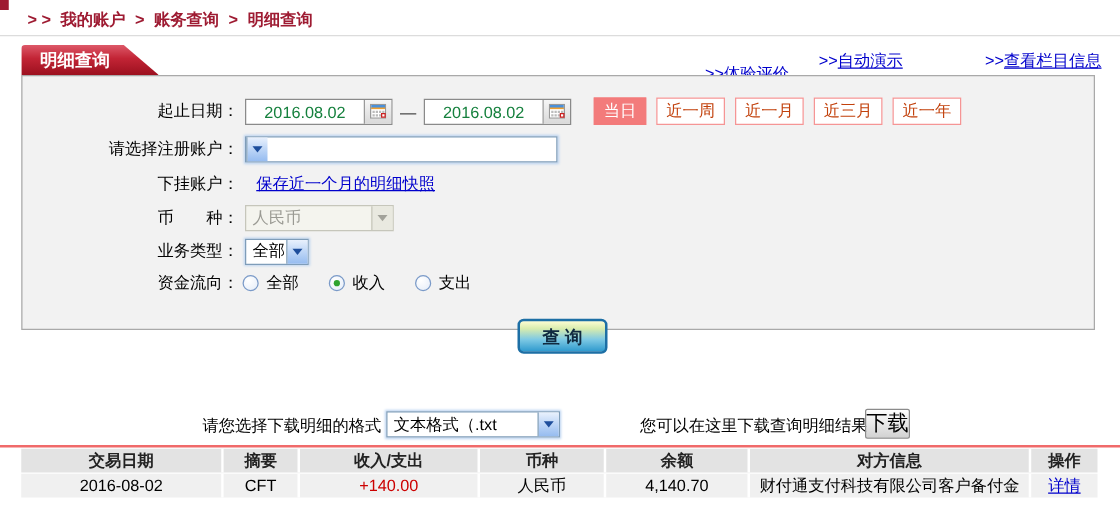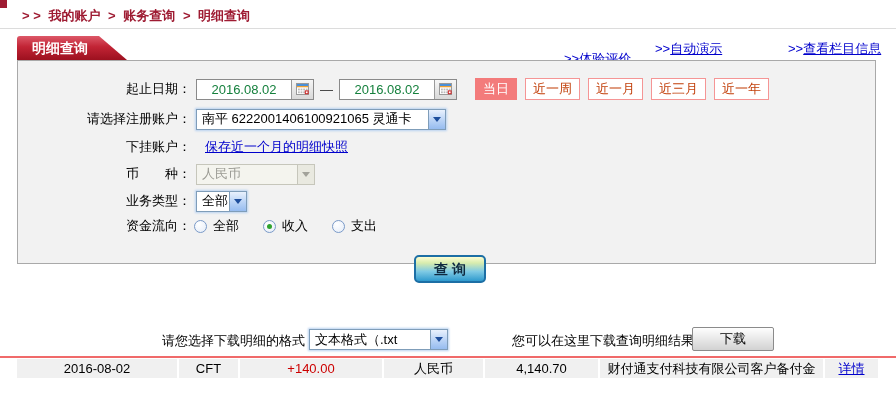--- a/index.html
+++ b/index.html
@@ -63,23 +63,23 @@
     position:absolute; left:396px; top:194px; width:72px; height:28px;
     border:2px solid #1d6fa5; border-radius:5px;
     background:linear-gradient(180deg,#fdfdd2 0%,#d8ecae 25%,#7fcae4 60%,#2f9ace 100%);
     font-size:14px; font-weight:bold; color:#102a40; text-align:center; line-height:23px; cursor:pointer;
   }
 
   .dl-label1 { position:absolute; left:0; top:332px; width:305px; text-align:right; font-size:13px; }
   .sel-fmt { position:absolute; left:309px; top:329px; width:139px; margin-left:0;gap:32px; }
   .dl-label2 { position:absolute; left:512px; top:332px; font-size:13px; }
   .dl-btn {
-    position:absolute; left:692px; top:327px; width:82px; height:24px;
+    position:absolute; left:692px; top:327px; width:36px; height:24px;
     background:linear-gradient(#fefefe,#e8e8e8 50%,#d2d2d2); border:1px solid #8b8b8b; border-radius:2px;
-    font-size:13px; text-align:center; line-height:22px; cursor:pointer;
+    font-size:17px; text-align:center; line-height:22px; cursor:pointer;
   }
 
   .red-line { position:absolute; left:0; top:356px; width:896px; height:2px; background:#f06a6a; }
 
   .grid-table { position:absolute; left:17px; top:359px; width:861px; }
   .trow { display:grid; grid-template-columns:162px 61px 144px 101px 115px 225px 53px; }
   .thead { margin-bottom:1px; }
   .cell { height:19px; line-height:19px; text-align:center; border-right:2px solid #fff; white-space:nowrap; overflow:hidden; font-size:13px; }
   .cell:last-child { border-right:none; }
   .thead .cell { background:#e3e3e3; font-weight:bold; color:#222; }
@@ -156,21 +156,20 @@
     <button class="qbtn first active">当日</button>
     <button class="qbtn">近一周</button>
     <button class="qbtn">近一月</button>
     <button class="qbtn">近三月</button>
     <button class="qbtn">近一年</button>
   </div>
 
   <div class="frow r2">
     <span class="flabel">请选择注册账户：</span>
     <div class="sel sel-register">
-      <span class="stext">南平 6222001406100921065 灵通卡</span>
       <span class="sarrow"></span>
     </div>
   </div>
 
   <div class="frow r3">
     <span class="flabel">下挂账户：</span>
     <a class="snapshot-link">保存近一个月的明细快照</a>
   </div>
 
   <div class="frow r4">
@@ -212,20 +211,29 @@
 <div class="sel sel-fmt">
   <span class="stext">文本格式（.txt）</span>
   <span class="sarrow"></span>
 </div>
 <div class="dl-label2">您可以在这里下载查询明细结果</div>
 <button class="dl-btn">下载</button>
 
 <div class="red-line"></div>
 
 <div class="grid-table">
+  <div class="trow thead">
+    <div class="cell">交易日期</div>
+    <div class="cell">摘要</div>
+    <div class="cell">收入/支出</div>
+    <div class="cell">币种</div>
+    <div class="cell">余额</div>
+    <div class="cell">对方信息</div>
+    <div class="cell">操作</div>
+  </div>
   <div class="trow tbody">
     <div class="cell">2016-08-02</div>
     <div class="cell">CFT</div>
     <div class="cell amount">+140.00</div>
     <div class="cell">人民币</div>
     <div class="cell">4,140.70</div>
     <div class="cell">财付通支付科技有限公司客户备付金</div>
     <div class="cell"><a class="detail-link">详情</a></div>
   </div>
 </div>

